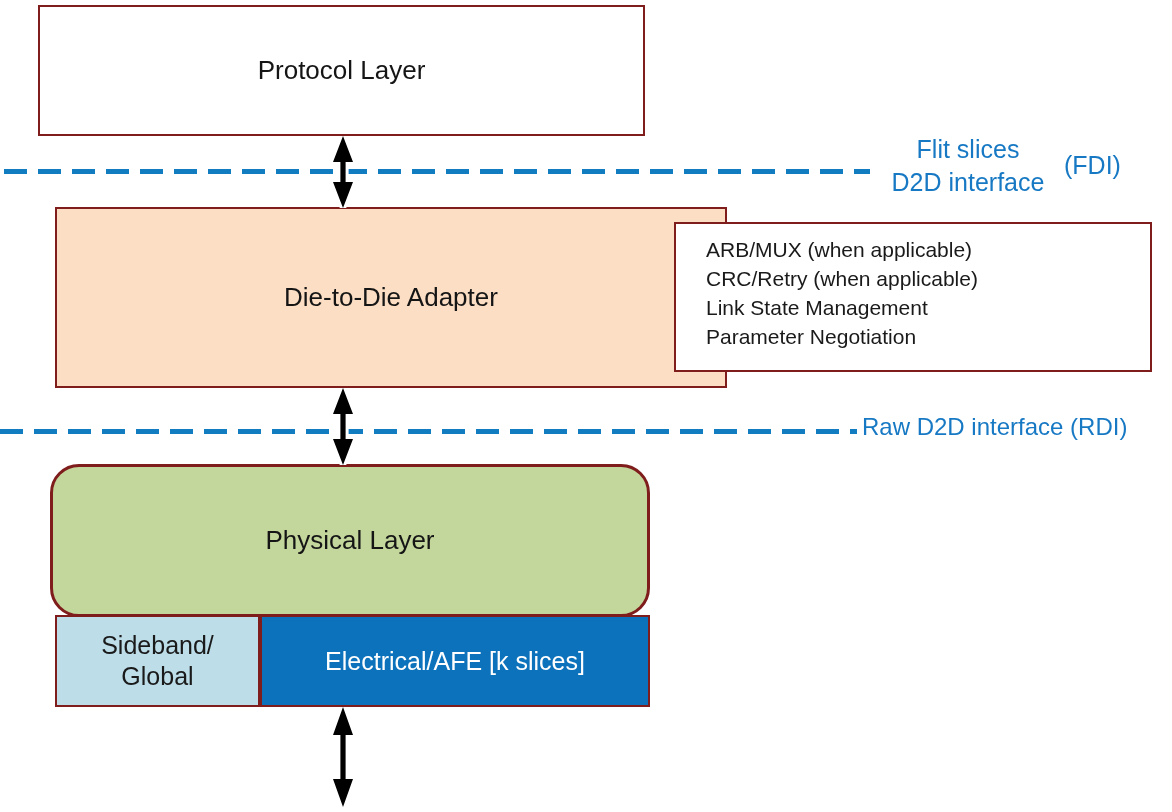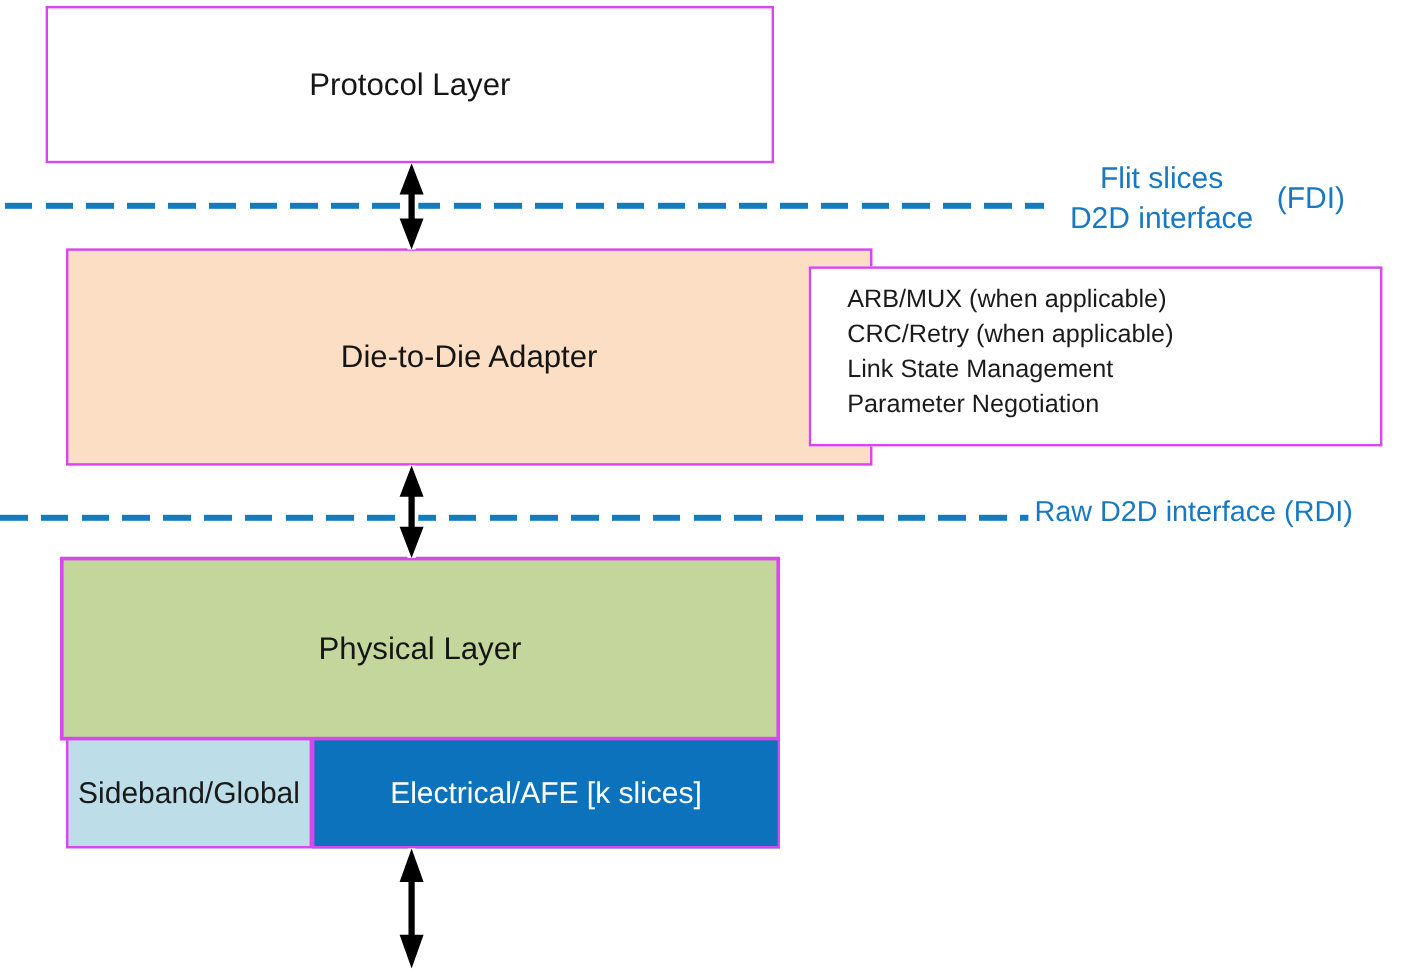--- a/index.html
+++ b/index.html
@@ -8,43 +8,43 @@
     width: 1172px;
     height: 812px;
     background: #ffffff;
     font-family: "Liberation Sans", sans-serif;
     color: #1a1a1a;
     overflow: hidden;
   }
   .box {
     position: absolute;
     box-sizing: border-box;
-    border: 2px solid #d946ef;
+    border: 2px solid #7f1d1d;
     display: flex;
     align-items: center;
     justify-content: center;
     text-align: center;
   }
   .box-label { font-size: 26px; color: #151515; }
   .protocol  { left: 38px;  top: 5px;   width: 607px; height: 131px; background: var(--protocol-fill); }
   .adapter   { left: 55px;  top: 207px; width: 672px; height: 181px; background: var(--adapter-fill); }
   .notes     {
     left: 674px; top: 222px; width: 478px; height: 150px;
     background: #ffffff;
     display: block;
     text-align: left;
     padding: 11px 30px;
     font-size: 21px;
     line-height: 29px;
   }
-  .physical  { left: 50px;  top: 464px; width: 600px; height: 153px; background: var(--physical-fill); border-width: 3px; }
+  .physical  { left: 50px;  top: 464px; width: 600px; height: 153px; background: var(--physical-fill); border-width: 3px; border-radius: 29px; }
   .sideband  {
     left: 55px; top: 615px; width: 205px; height: 92px;
     background: var(--sideband-fill);
-    flex-direction: row;
+    flex-direction: column;
     font-size: 25px; line-height: 31px;
   }
   .electrical {
     left: 260px; top: 615px; width: 390px; height: 92px;
     background: var(--electrical-fill);
     color: var(--electrical-text);
     font-size: 25px;
   }
   .dash-line {
     position: absolute;

